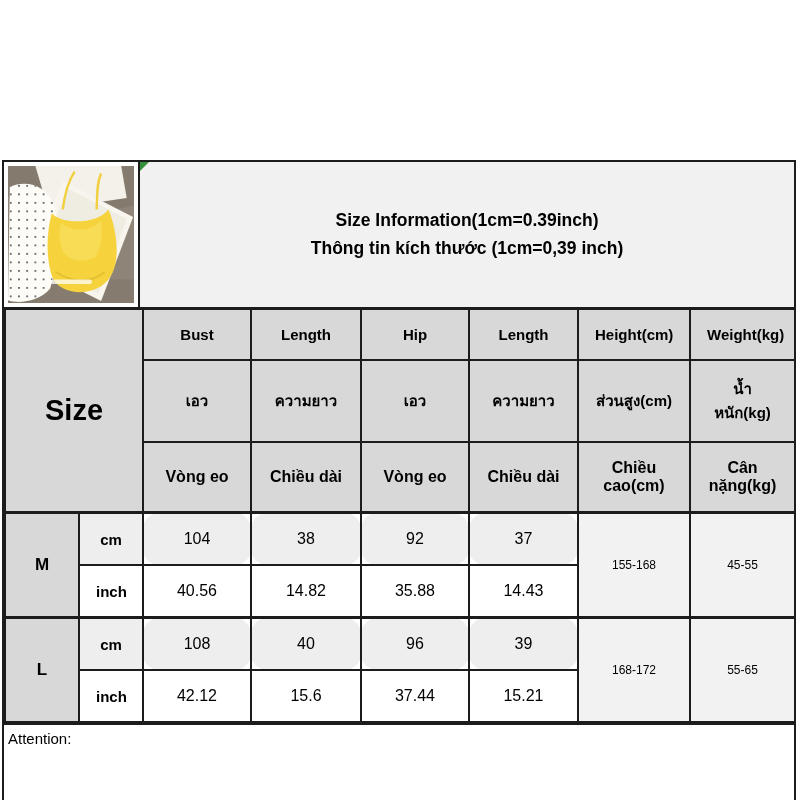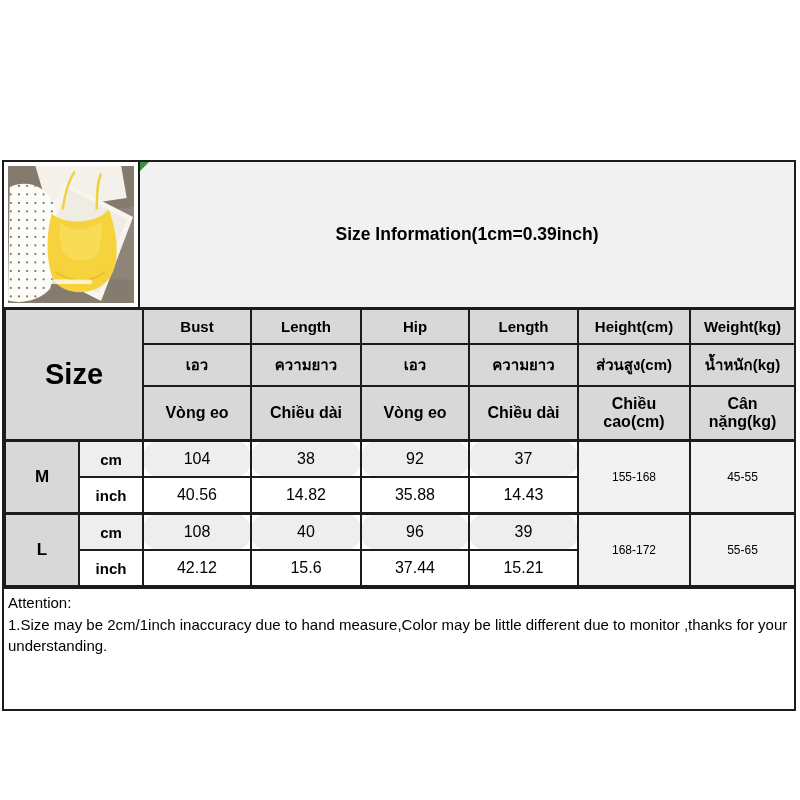--- a/index.html
+++ b/index.html
@@ -25,21 +25,21 @@
   }
   .corner-marker {
     position:absolute; top:0; left:0; width:0; height:0;
     border-top:9px solid #35903a; border-right:9px solid transparent;
   }
   .title-line { font-weight:bold; font-size:17.5px; line-height:1.2; }
   
   table.size-table { border-collapse:collapse; table-layout:fixed; width:100%; }
   .size-table td {
     border:2px solid #1c1c1c; text-align:center; vertical-align:middle;
-    padding:8px; overflow:hidden; font-size:15px;
+    padding:16px; overflow:hidden; font-size:15px;
   }
   .size-table tr.hr { height:25px; }
   .size-table tr.dr-a { height:35px; }
   .size-table tr.dr-b { height:33px; }
   td.hdr { background:#d8d8d8; font-weight:bold; }
   td.hdr-vi { background:#d8d8d8; font-weight:bold; font-size:16px; }
   td.size-cell { background:#d8d8d8; font-weight:bold; font-size:29px;text-align:center; }
   td.size-lbl { background:#d8d8d8; font-weight:bold; font-size:17px; }
   td.unit { font-weight:bold; font-size:15px; }
   td.val { font-size:16px;border-radius:16px; }
@@ -80,20 +80,21 @@
           <path d="M97,46 C98,30 97,18 102,8" stroke="#f2cf3e" stroke-width="2.6" fill="none"></path>
           <path d="M48,50 C58,62 98,62 110,46 C117,62 121,84 118,102 C115,118 106,127 94,131 C76,137 58,132 50,121 C42,104 41,74 48,50 Z" fill="#f6d33c"></path>
           <path d="M58,60 C70,70 90,70 102,58 C104,72 102,86 96,96 C82,104 66,100 60,90 C56,80 55,70 58,60 Z" fill="#fbe36a" opacity="0.55"></path>
           <path d="M52,112 C70,124 92,124 106,112" stroke="#d9b32a" stroke-width="2" fill="none" opacity="0.6"></path>
           <rect x="46" y="120" width="46" height="5" rx="2.5" fill="#ffffff" opacity="0.75"></rect>
         </svg>
       </div>
       <div class="title-cell">
         <div class="corner-marker"></div>
         <div class="title-line">Size Information(1cm=0.39inch)</div>
+        <div class="title-line">Thông tin kích thước (1cm=0,39 inch)</div>
       </div>
     </div>
 
     <table class="size-table">
       <colgroup>
         <col style="width:74px">
           <col style="width:64px">
         <col style="width:108px">
           <col style="width:110px">
         <col style="width:108px">
@@ -161,17 +162,16 @@
         <td class="val">42.12</td>
         <td class="val">15.6</td>
         <td class="val">37.44</td>
         <td class="val">15.21</td>
       </tr>
     </tbody>
       </table>
 
     <div class="attention">
       <div>Attention:</div>
-      <div>1.Size may be 2cm/1inch inaccuracy due to hand measure,Color may be little different due to monitor ,thanks for your understanding.</div>
     </div>
 
   </div>
 </div>
 
 </body></html>

